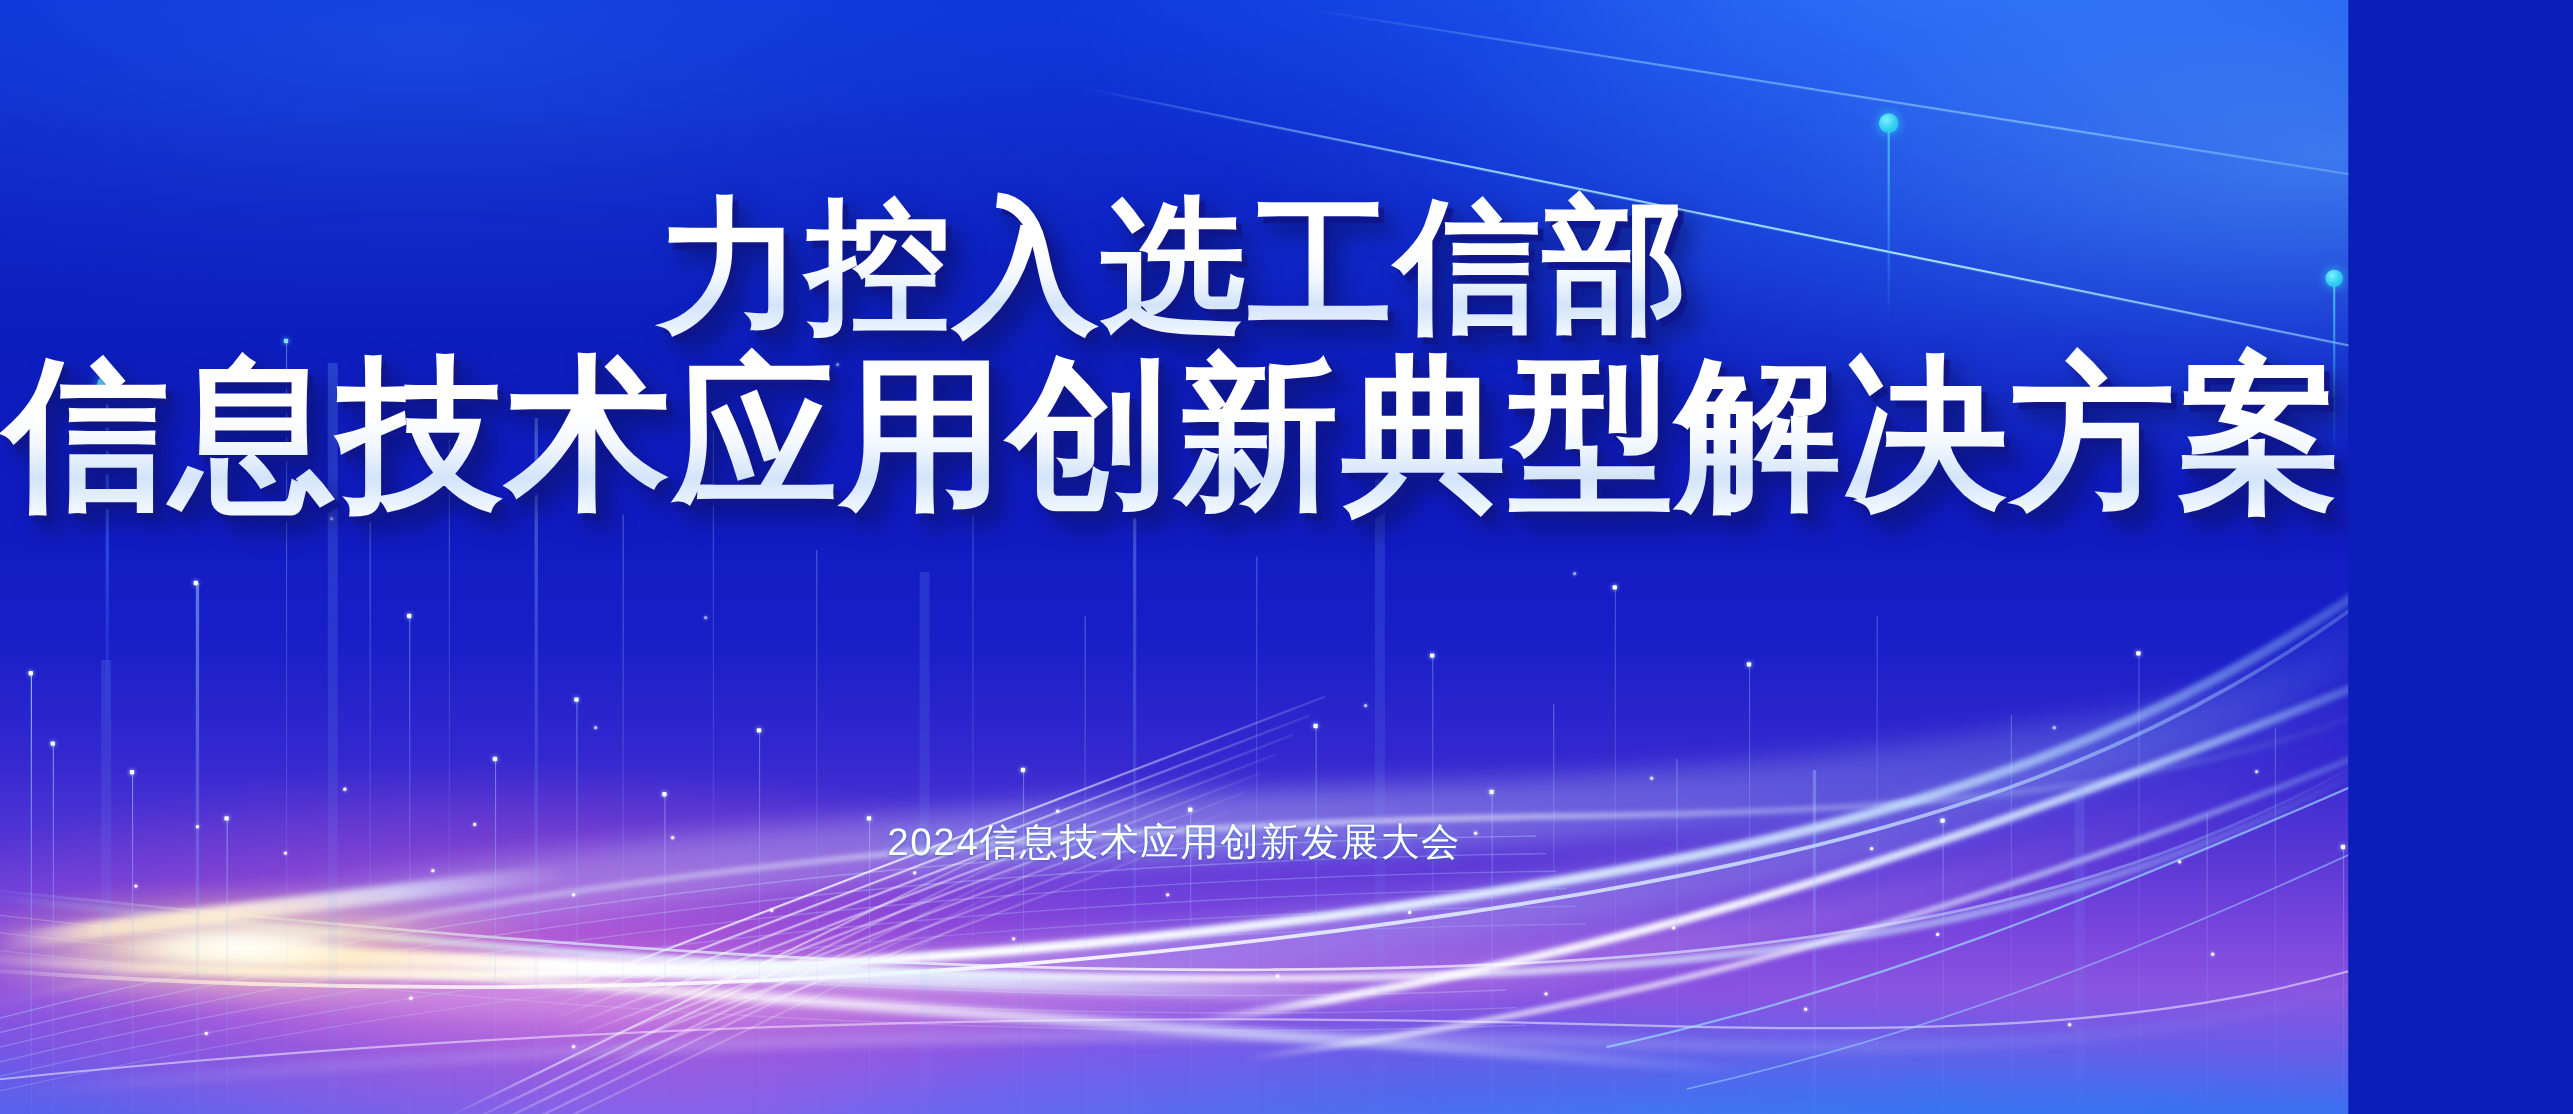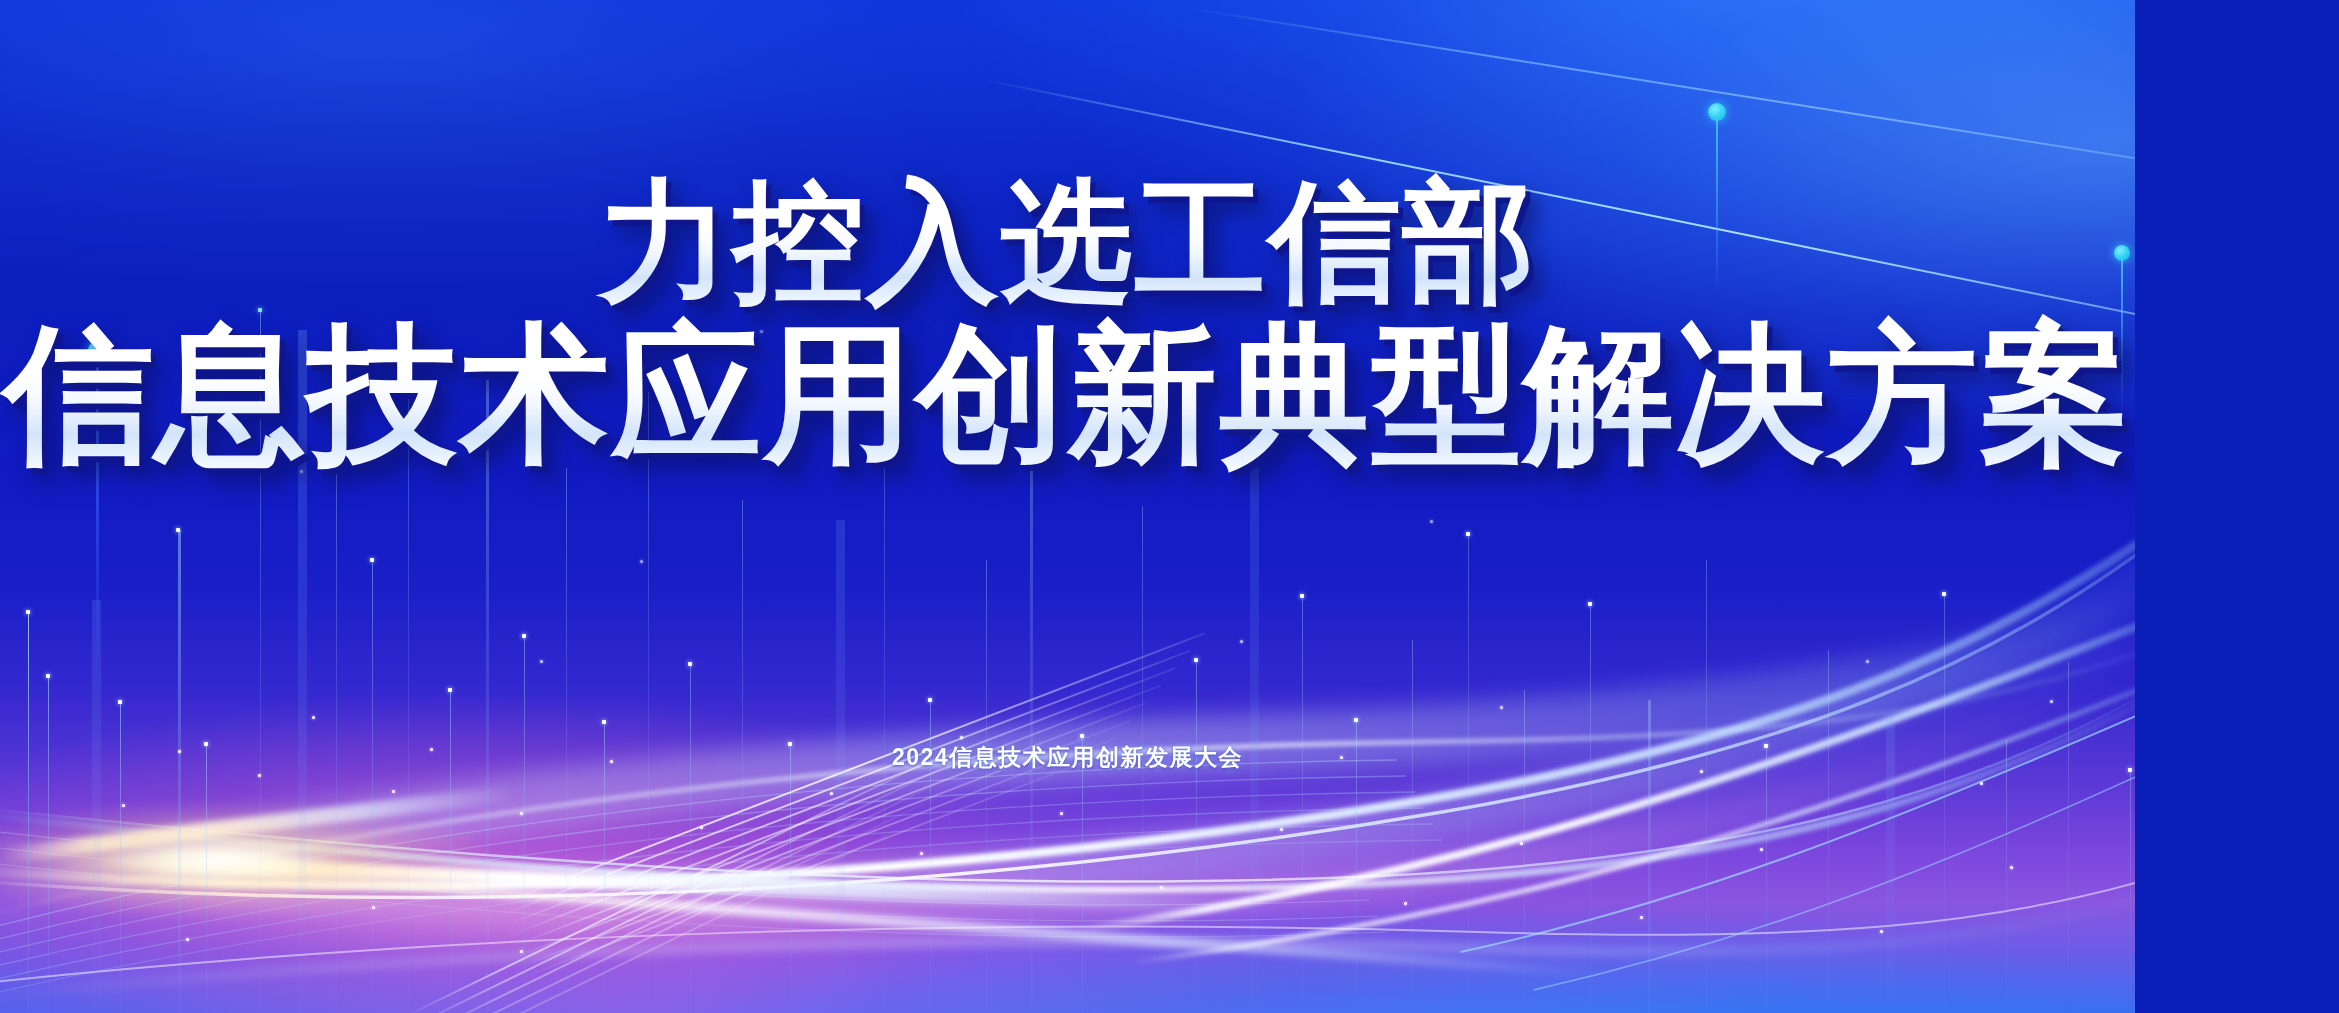--- a/index.html
+++ b/index.html
@@ -226,22 +226,22 @@
   .subtitle-wrap {
     position:absolute;
     left:0; right:0;
     top:742px;
     text-align:center;
     z-index:40;
   }
   .subtitle-line {
     display:block;
     font-family:"Liberation Sans", sans-serif;
-    font-size:23px;
-    font-weight:700;
+    font-size:35px;
+    font-weight:400;
     color:#ffffff;
     letter-spacing:1.5px;
     line-height:1.35;
     text-shadow:0 0 9px rgba(120,180,255,0.65), 0 1px 3px rgba(20,30,120,0.55);
     white-space:nowrap;
   }
 </style>
 </head>
 <body>
 

